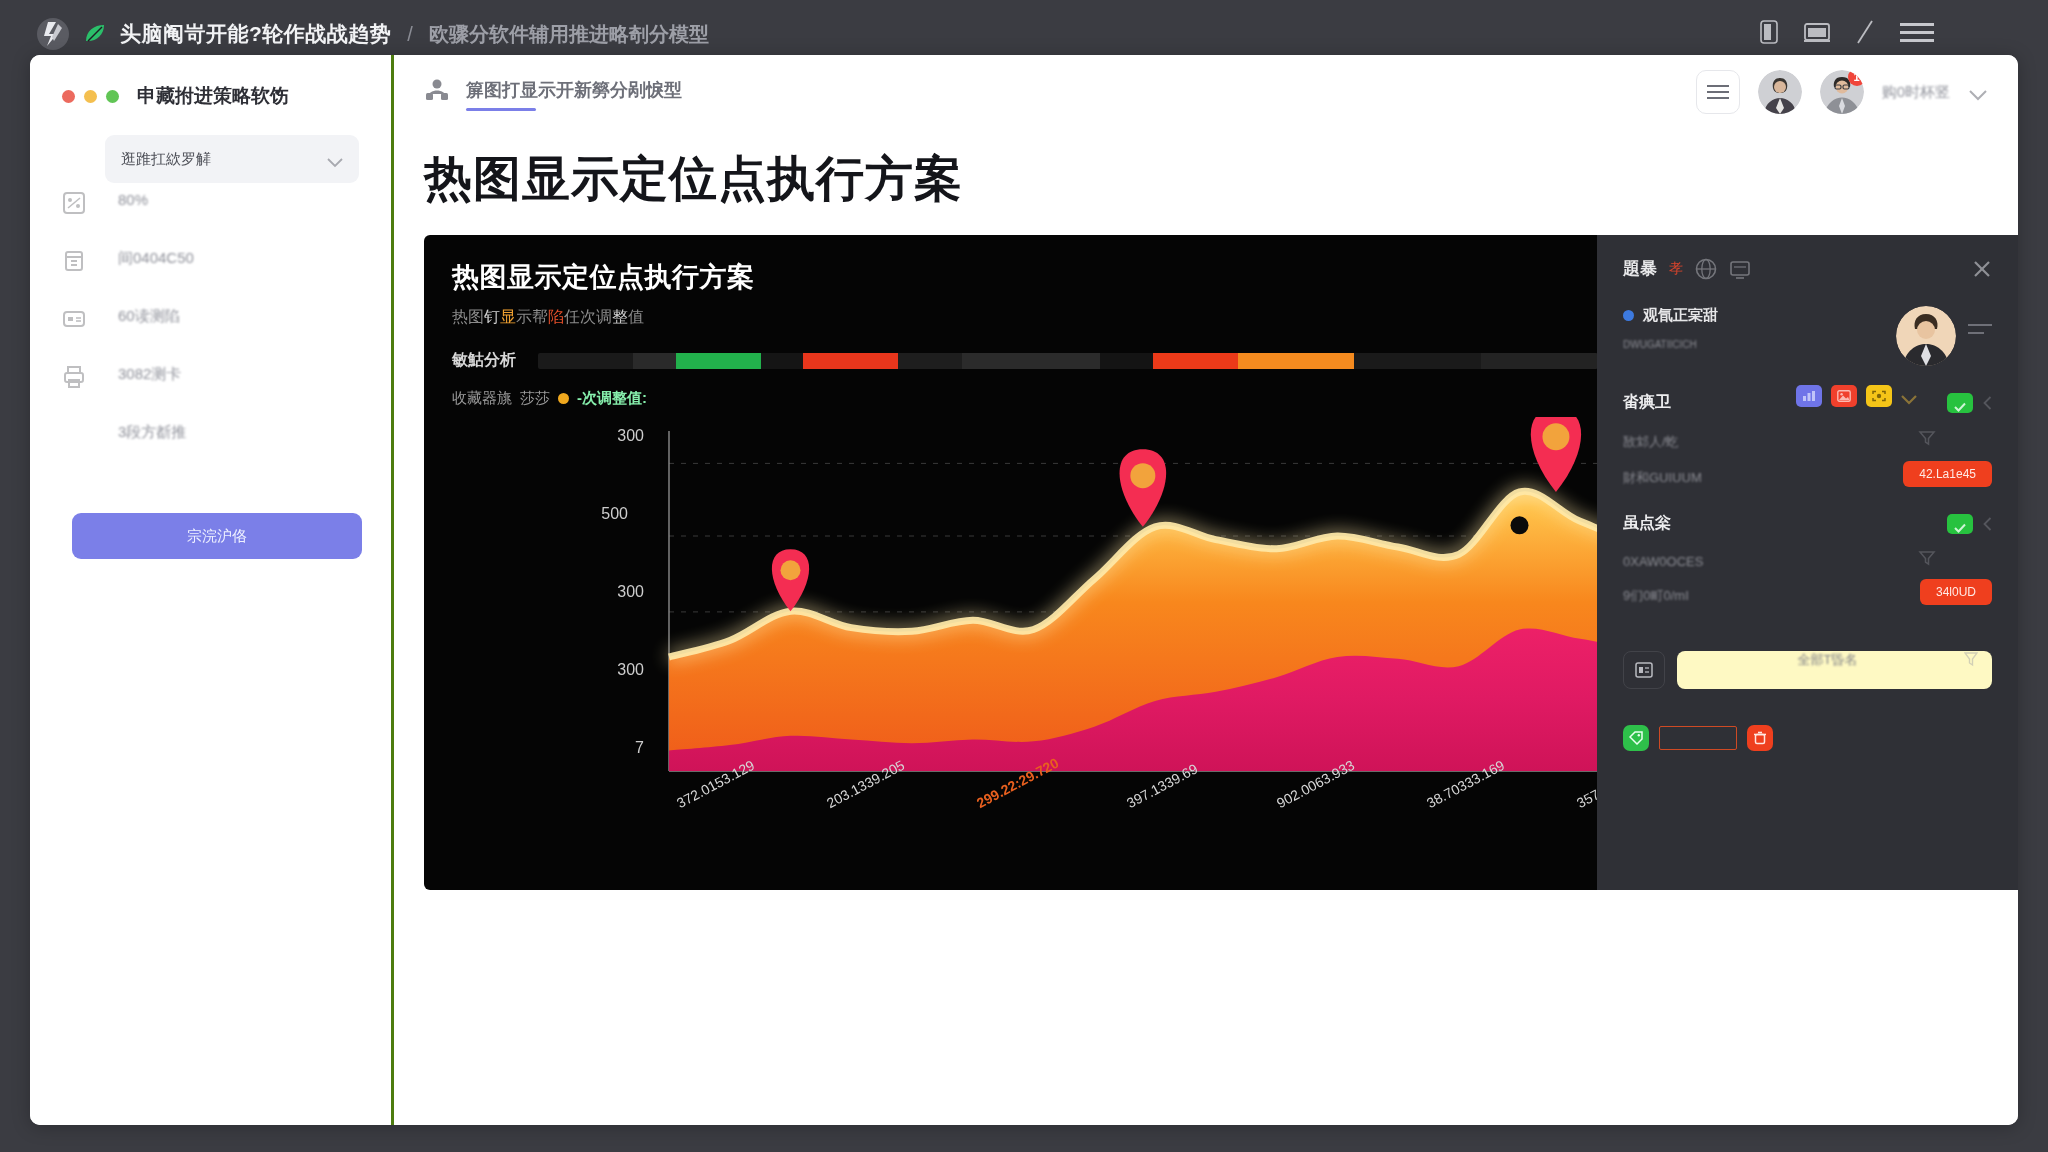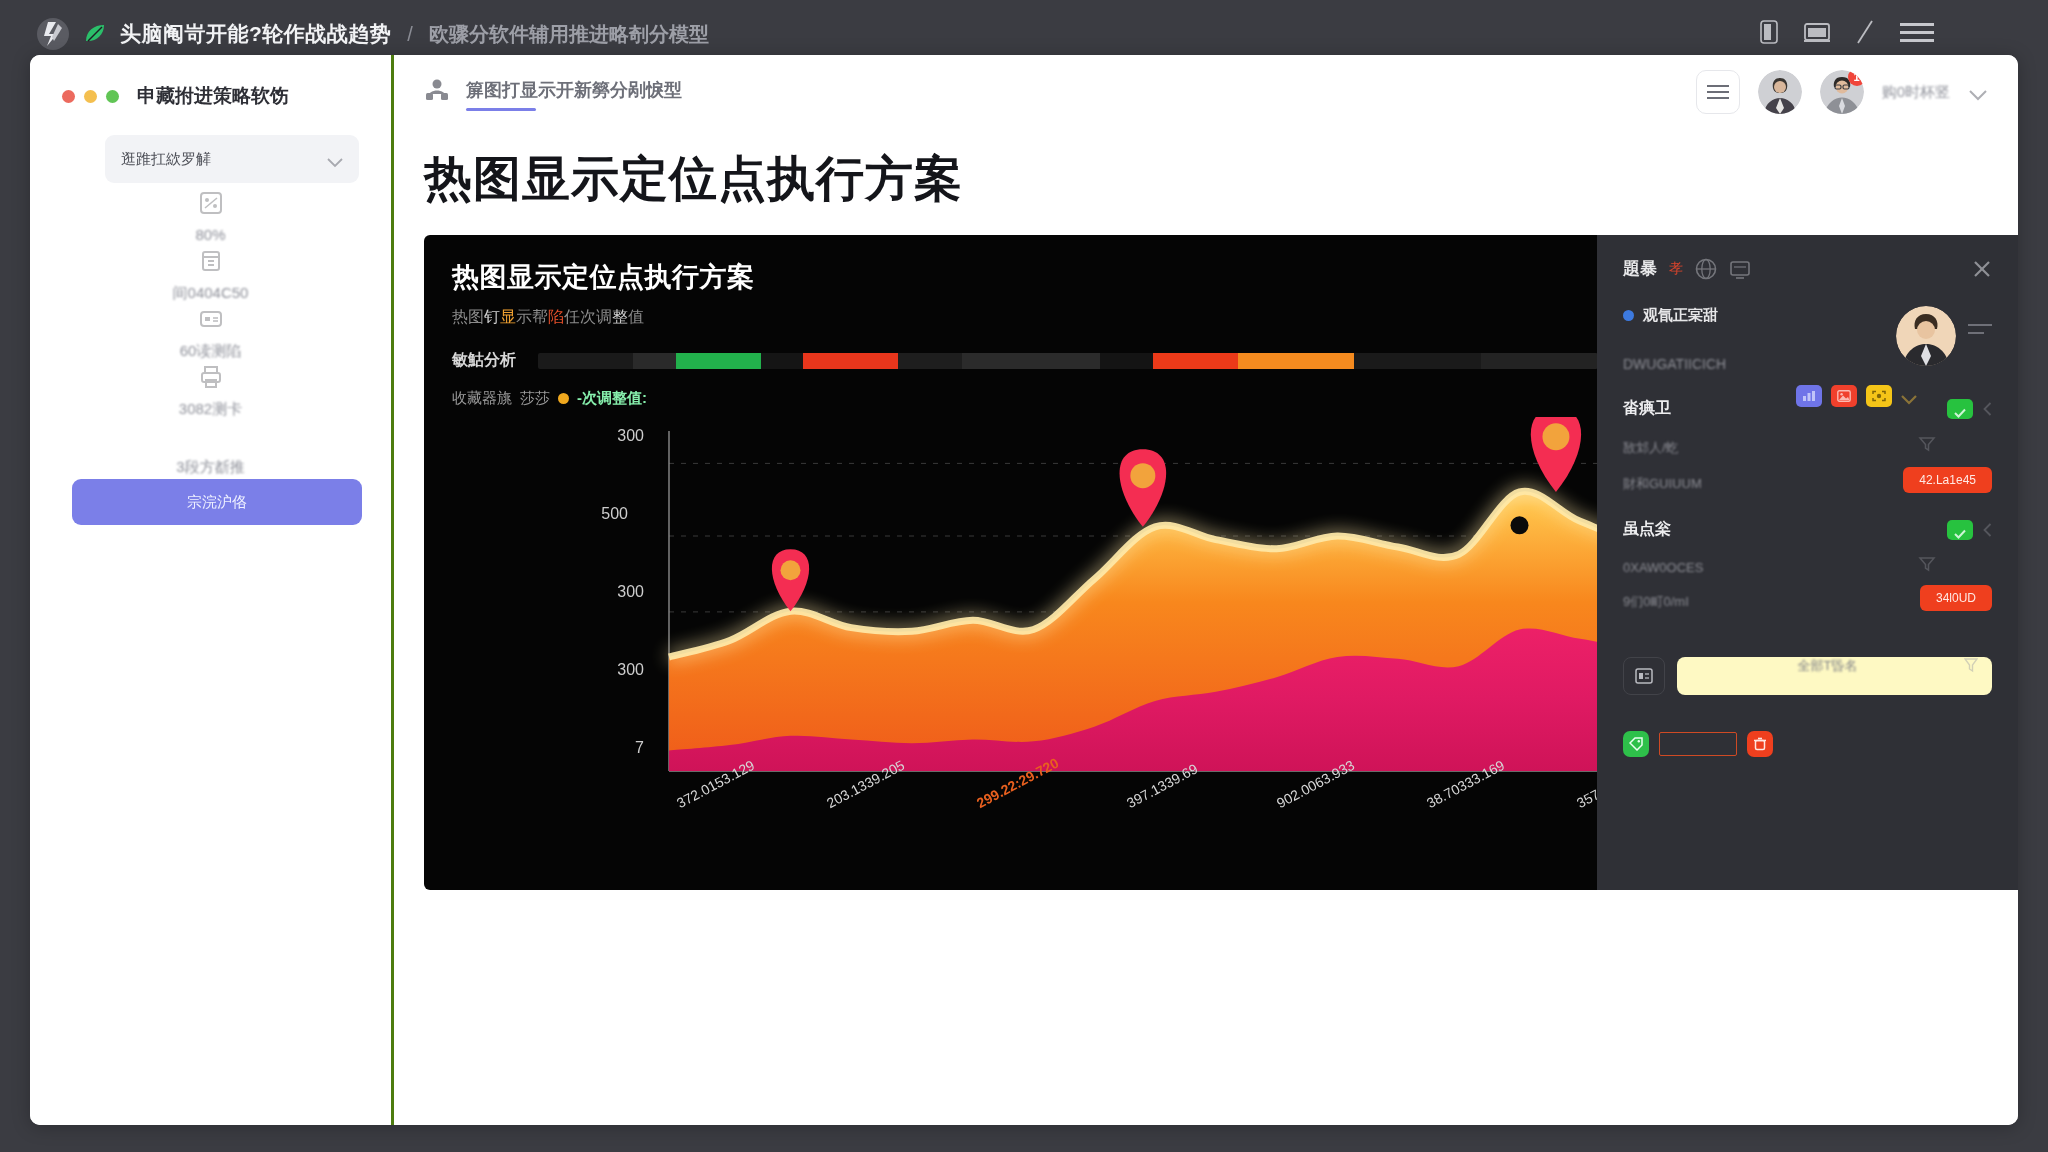--- a/index.html
+++ b/index.html
@@ -68,28 +68,28 @@
   }
   .sb-select {
     margin-top: 26px; height: 48px;
     background: #f2f3f6; border-radius: 9px;
     display: flex; align-items: center; padding: 0 16px;
     margin-left: 43px;
   }
   .sb-select-text { font-size: 15px; color: #4d4f57; filter: blur(0.6px); flex: 1; white-space: nowrap;}
   .chev { width: 16px; height: 10px; flex: none; opacity:.55;}
   .sb-row {
-    display: flex; align-items: center; gap: 11px;
-    height: 50px; margin-top: 8px; flex-direction: column;
+    display: flex; align-items: flex-start; gap: 32px;
+    height: 50px; margin-top: 8px;
   }
   .sb-ico { width: 24px; height: 24px; flex: none; opacity: .3; }
   .sb-ico.hidden-slot { opacity: 0; }
   .sb-lbl { font-size: 15px; color: #8e9099; filter: blur(0.8px); white-space: nowrap; }
   .sb-btn {
-    margin-top: 6px; margin-left: 10px;
+    margin-top: 40px; margin-left: 10px;
     width: 290px; height: 46px; border-radius: 9px;
     background: #7b7fe8; border: none;
     color: #eef0ff; font-size: 15px; font-family: inherit;
     filter: blur(0.4px); cursor: pointer;
   }
 
   
   .main { flex: 1; position: relative; background: #fff; min-width: 0; }
 
   .main-head {
@@ -193,21 +193,21 @@
   .rp-title { font-size: 17px; font-weight: 700; color: #e8e8ea; filter: blur(0.6px); white-space:nowrap;}
   .rp-badge { font-size: 14px; color: #d9442c; filter: blur(0.7px); }
   .rp-ico { width: 22px; height: 22px; opacity: .45; flex:none;}
   .rp-close { margin-left: auto; width: 20px; height: 20px; opacity: .6; }
 
   .rp-user { display: flex; align-items: flex-start; margin-top: 26px; }
   .rp-user-l { flex: 1; min-width: 0; }
   .rp-user-t { display: flex; align-items: center; gap: 9px; }
   .blue-dot { width: 11px; height: 11px; border-radius: 50%; background: #3d7ae0; flex:none;}
   .rp-user-name { font-size: 15px; font-weight: 700; color: #e6e6e8; filter: blur(0.7px); white-space:nowrap;}
-  .rp-user-sub { margin-top: 31px; font-size: 14px; color: #8b8c93; filter: blur(0.9px); white-space:nowrap;}
+  .rp-user-sub { margin-top: 14px; font-size: 10px; color: #8b8c93; filter: blur(0.9px); white-space:nowrap;}
   .rp-av { width: 60px; height: 60px; border-radius: 50%; overflow: hidden; flex: none; margin-left: 10px;}
   .rp-lines { margin-left: 12px; padding-top: 18px; }
   .rp-line { width: 24px; height: 2px; background: #6f7078; margin-bottom: 6px; }
   .rp-line.short { width: 16px; }
 
   .rp-item { margin-top: 26px; position: relative; }
   .rp-item-head { display: flex; align-items: center; }
   .rp-item-title { font-size: 16px; font-weight: 700; color: #ededef; filter: blur(0.6px); white-space:nowrap;}
   .green-chip {
     margin-left: auto; width: 26px; height: 20px; border-radius: 5px; background: #27c23f;

